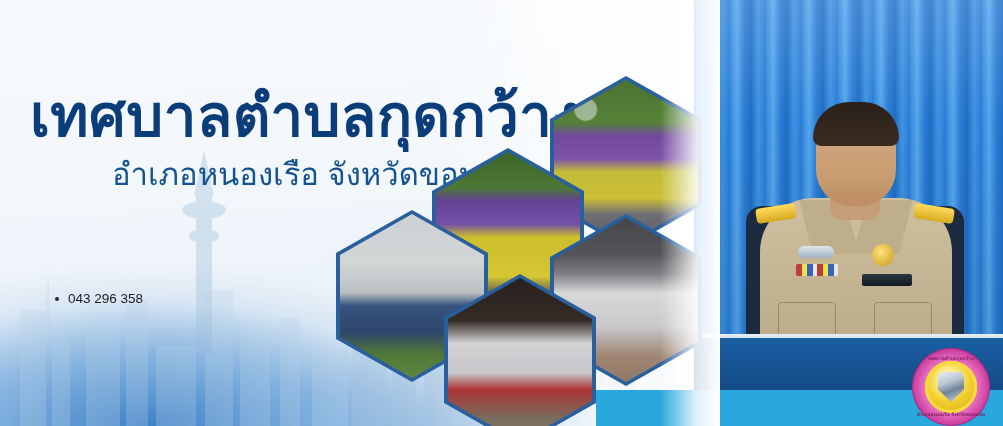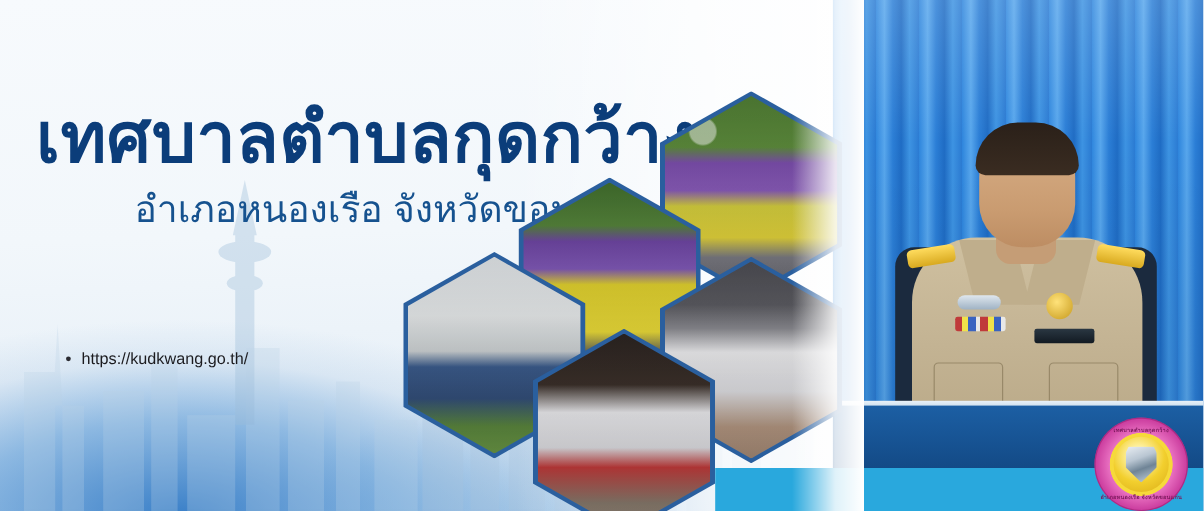--- a/index.html
+++ b/index.html
@@ -241,21 +241,21 @@
   </svg>
 
   <div class="bg-fade-right"></div>
 
   <div class="title">เทศบาลตำบลกุดกว้าง</div>
   <div class="subtitle">อำเภอหนองเรือ จังหวัดขอนแก่น</div>
 
   <div class="contact">
     <div class="contact-item">
       <span class="bullet"></span>
-      <span>https://kudkwang.go.th/</span>
+      <span>043 296 358</span>
     </div>
   </div>
 
   <div class="portrait-panel">
     <div class="curtain"></div>
     <div class="curtain-shade"></div>
 
     <div class="person">
       <div class="p-chair"></div>
       <div class="p-body"></div>

